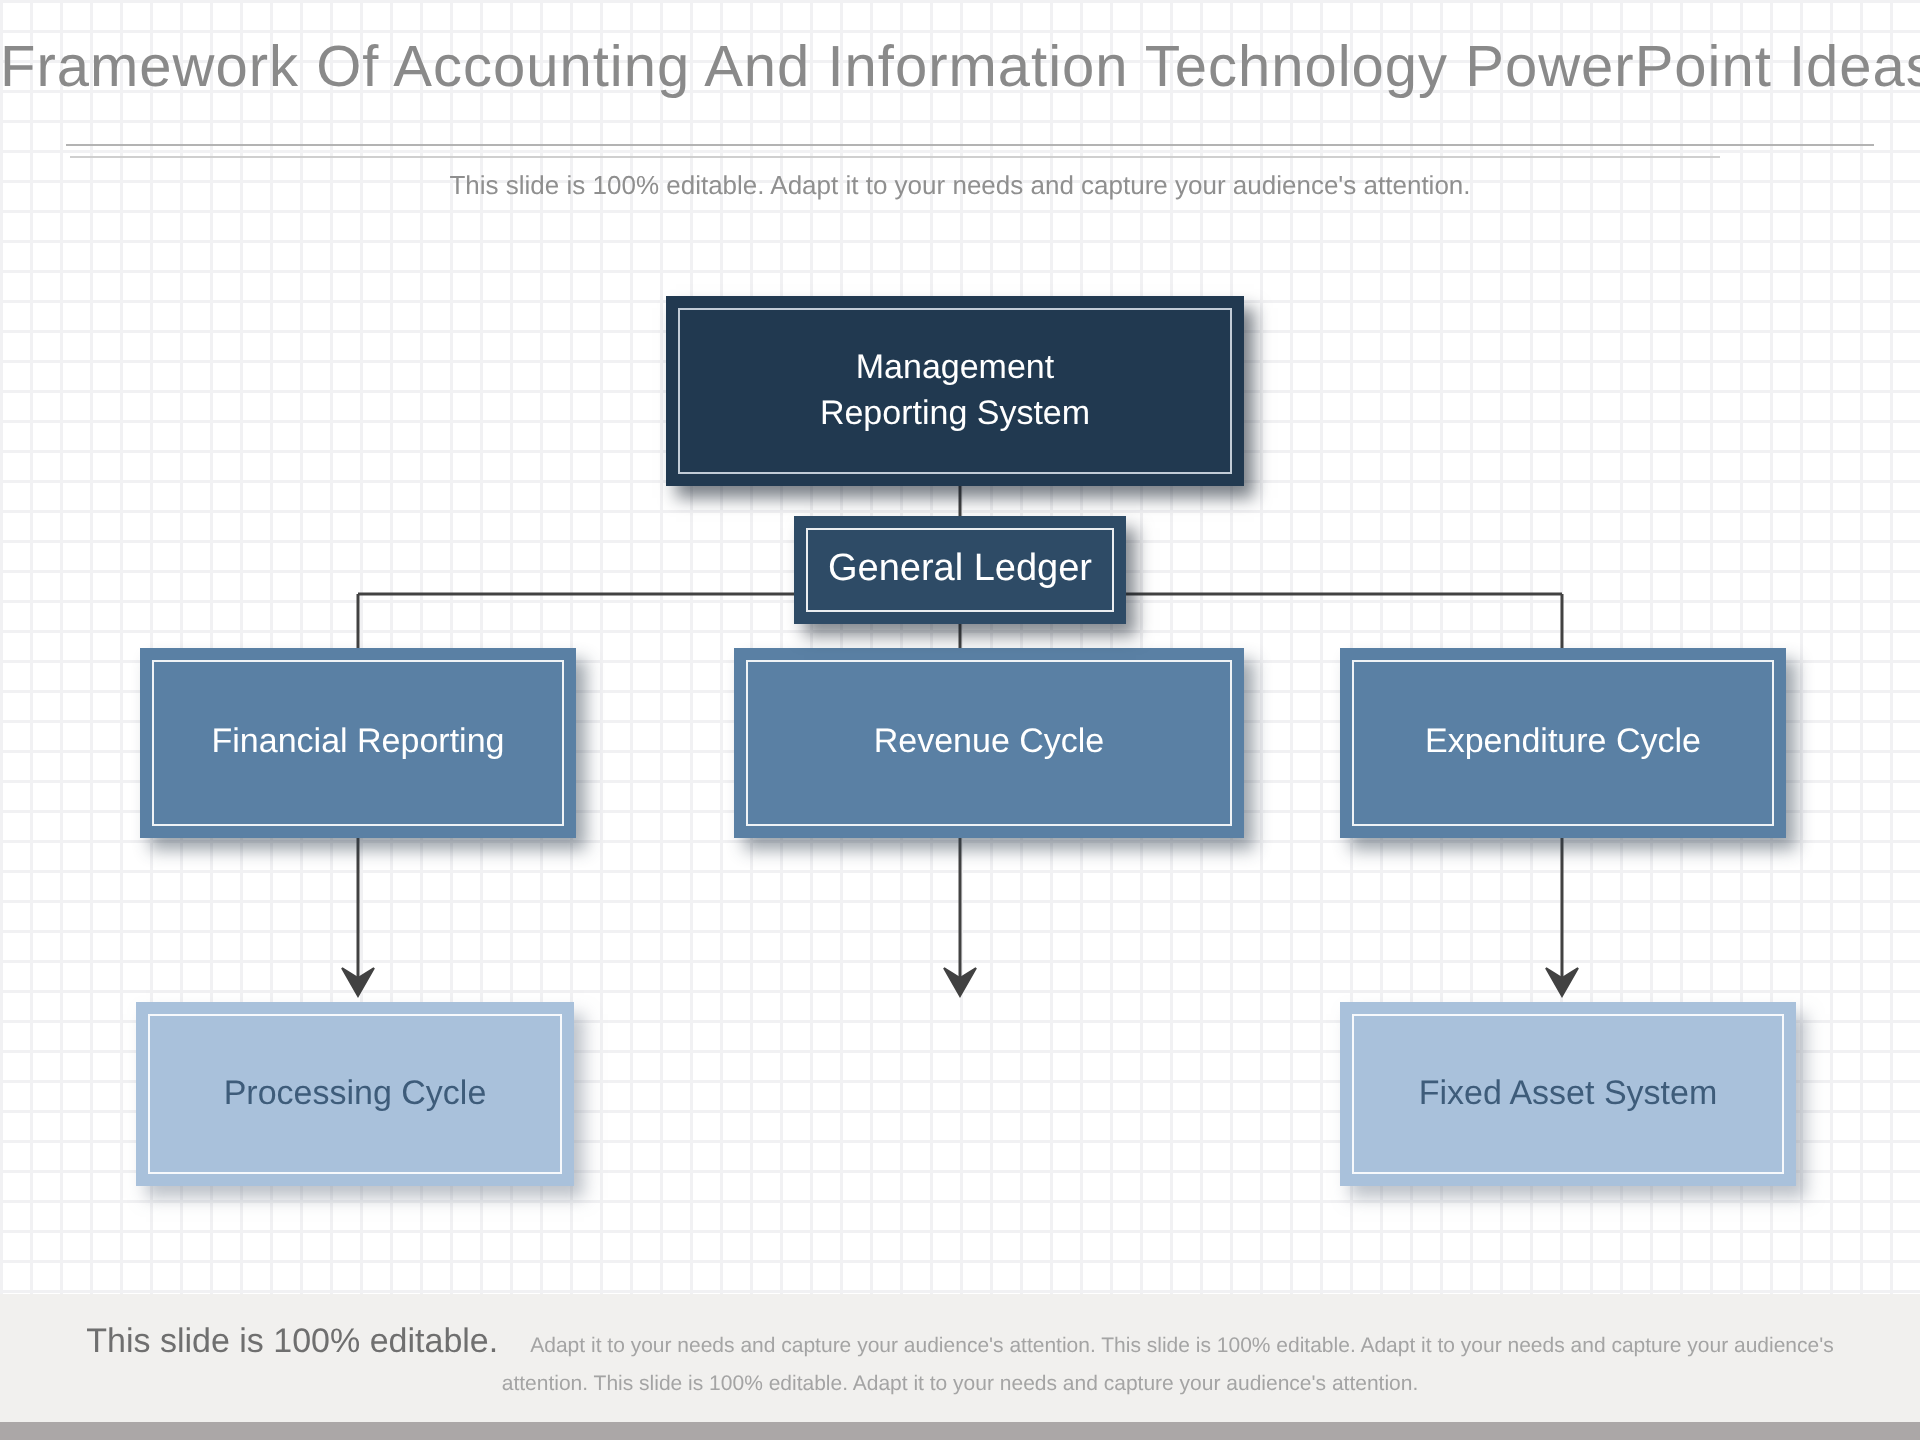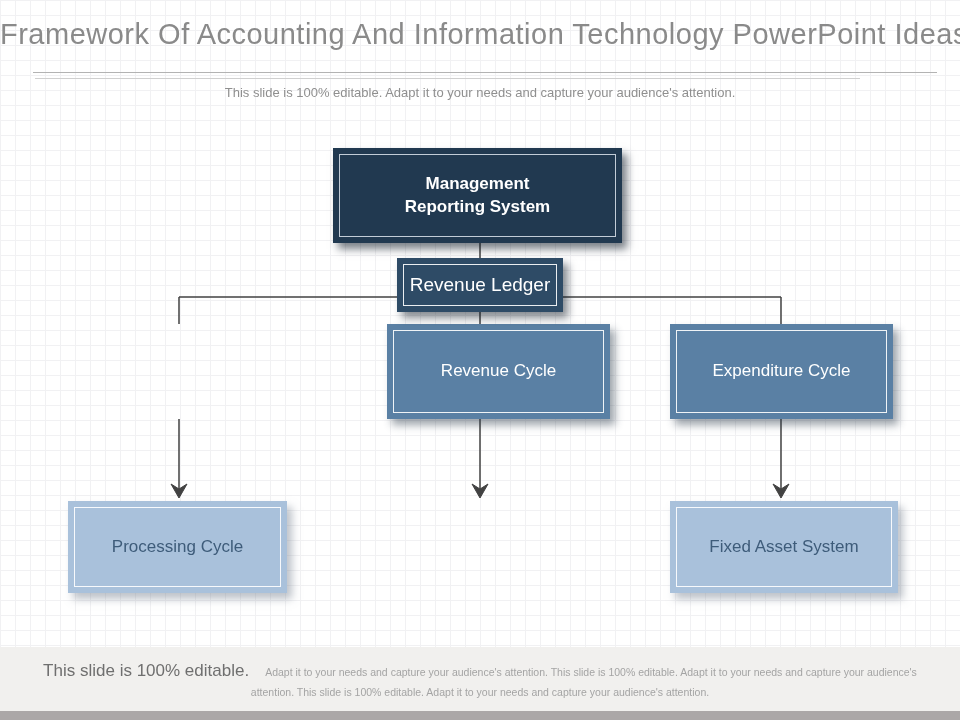--- a/index.html
+++ b/index.html
@@ -32,33 +32,33 @@
     content:"";position:absolute;inset:6px;pointer-events:none;
     border:1px solid rgba(255,255,255,0.9);
   }
   .node .node-label{display:inline-block;line-height:1.35;}
   .node-root{
     left:333px;top:148px;width:289px;height:95px;
     background:var(--root_fill,#213950);color:#ffffff;font-size:17px;
     box-shadow:5px 6px 8px rgba(15,25,38,0.55);
   }
   .node-root::before{border-color:rgba(222,230,238,0.85);}
-  .node-root .node-label{max-width:150px;font-weight:bold;}
+  .node-root .node-label{max-width:150px;}
   .node-hub{
     left:397px;top:258px;width:166px;height:54px;
     background:var(--hub_fill,#2e4b66);color:#ffffff;font-size:19px;
     box-shadow:5px 6px 8px rgba(15,25,38,0.5);z-index:3;
   }
   .node-mid{
     top:324px;height:95px;
     background:var(--mid_fill,#5a80a4);color:#ffffff;font-size:17px;
     box-shadow:5px 6px 8px rgba(40,55,72,0.45);
   }
   .node-mid-0{left:70px;width:218px;}
-  .node-mid-1{left:387px;width:223px;}
+  .node-mid-1{left:367px;width:255px;}
   .node-mid-2{left:670px;width:223px;justify-content:center;}
   .node-leaf{
     top:501px;height:92px;
     background:var(--leaf_fill,#a9c1db);color:var(--leaf_text,#3e5c7a);font-size:17px;
     box-shadow:5px 6px 8px rgba(125,135,150,0.5);
   }
   .node-leaf-0{left:68px;width:219px;}
   .node-leaf-1{left:369px;width:221px;}
   .node-leaf-2{left:670px;width:228px;}
   .node-leaf-1 .node-label{max-width:195px;}
@@ -105,23 +105,26 @@
       <polygon points="472,484 480,498 488,484 480,489"></polygon>
       <polygon points="773,484 781,498 789,484 781,489"></polygon>
     </g>
   </svg>
 
   <div class="node node-root">
     <span class="node-label">Management Reporting System</span>
   </div>
 
   <div class="node node-hub">
-    <span class="node-label">Revenue Ledger</span>
+    <span class="node-label">General Ledger</span>
   </div>
 
+  <div class="node node-mid node-mid-0">
+    <span class="node-label">Financial Reporting</span>
+  </div>
   <div class="node node-mid node-mid-1">
     <span class="node-label">Revenue Cycle</span>
   </div>
   <div class="node node-mid node-mid-2">
     <span class="node-label">Expenditure Cycle</span>
   </div>
 
   <div class="node node-leaf node-leaf-0">
     <span class="node-label">Processing Cycle</span>
   </div>

